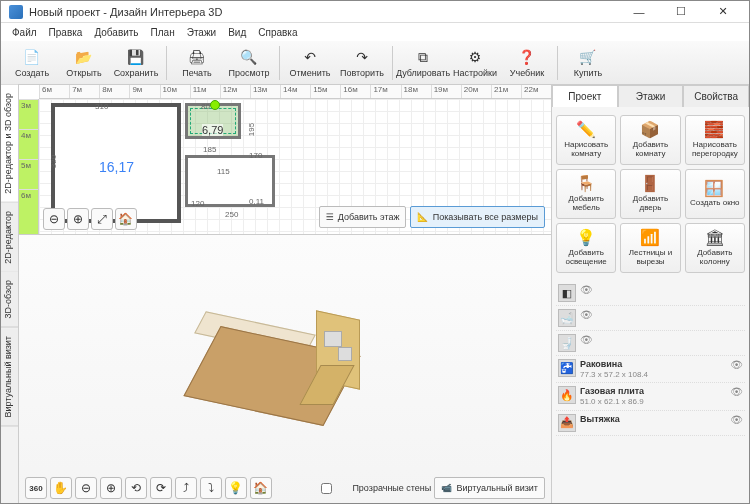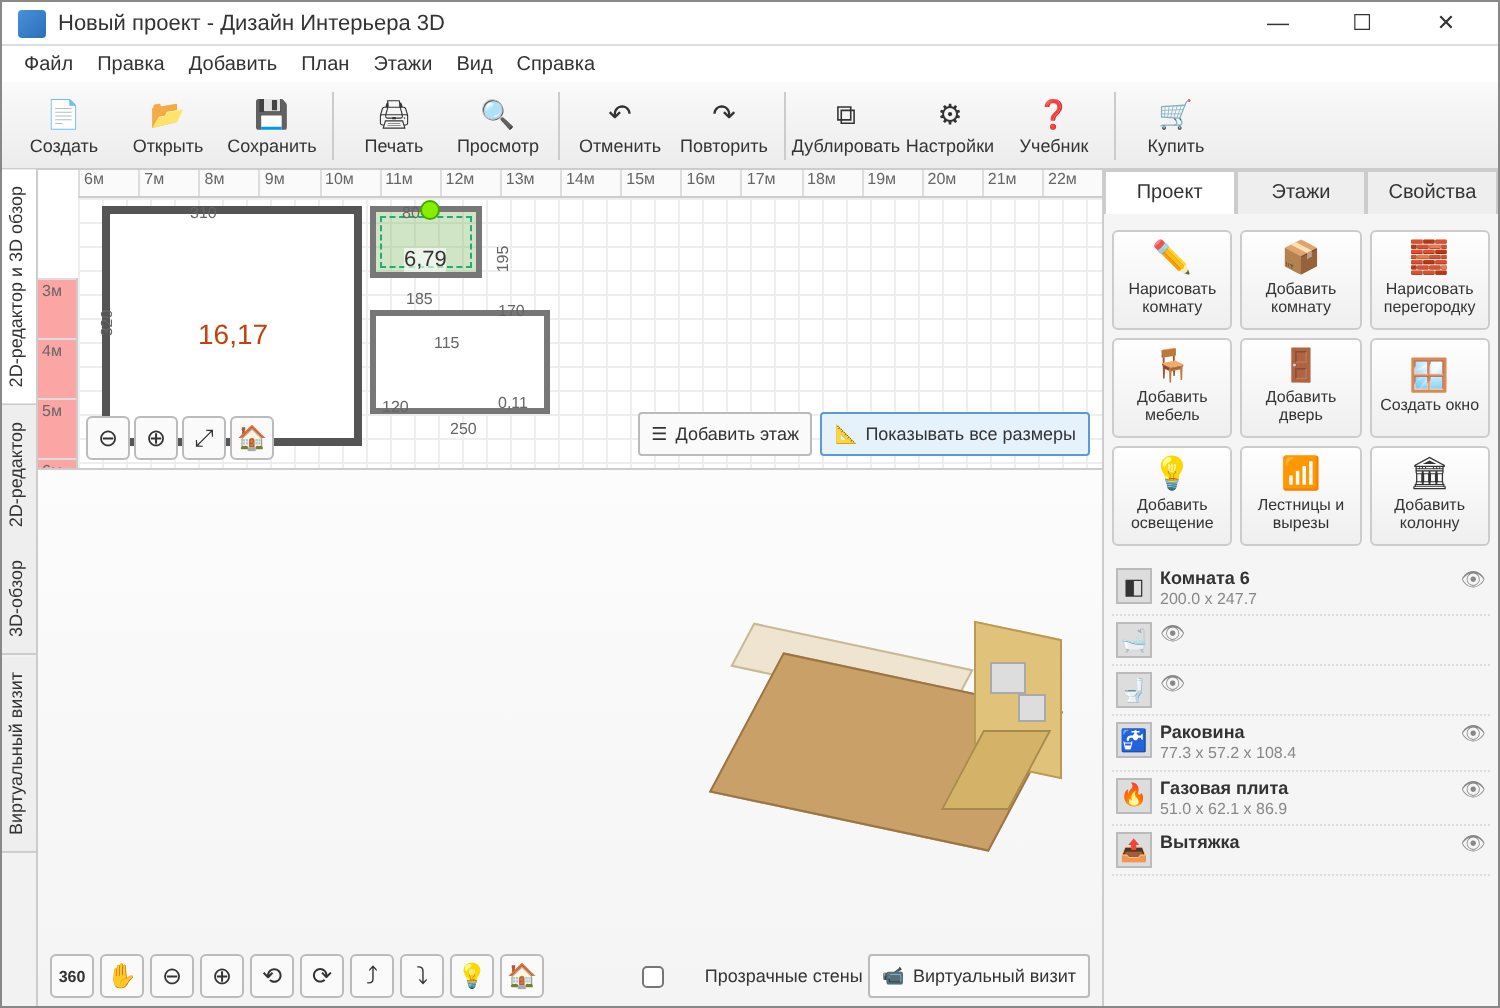--- a/index.html
+++ b/index.html
@@ -29,44 +29,44 @@
 .vtab { flex: 0 0 auto; writing-mode: vertical-rl; transform: rotate(180deg); font-size: 9px; padding: 8px 2px; text-align: center; border-top: 1px solid #ccc; cursor: pointer; background: #eee; white-space: nowrap; }
 .vtab.active { background: #fff; }
 
 
 .center { flex: 1; display: flex; flex-direction: column; }
 
 
 .view2d { flex: 0 0 150px; position: relative; background: #fff; border-bottom: 1px solid #ccc; overflow: hidden; }
 .ruler-h { position: absolute; left: 20px; right: 0; top: 0; height: 14px; background: #fafafa; border-bottom: 1px solid #ccc; display: flex; font-size: 8px; color: #666; }
 .ruler-h div { flex: 1; border-left: 1px solid #ddd; padding-left: 2px; }
-.ruler-v { position: absolute; left: 0; top: 14px; bottom: 0; width: 20px; background: #fca5a5; border-right: 1px solid #ccc; font-size: 8px; color: #666; margin-top: 40px; }
+.ruler-v { position: absolute; left: 0; top: 14px; bottom: 0; width: 20px; background: #bef264; border-right: 1px solid #ccc; font-size: 8px; color: #666; }
 .ruler-v div { height: 30px; border-top: 1px solid #ddd; padding: 1px 2px; }
 .canvas2d { position: absolute; left: 20px; top: 14px; right: 0; bottom: 0;
   background-image: linear-gradient(#eee 1px, transparent 1px), linear-gradient(90deg, #eee 1px, transparent 1px);
   background-size: 12px 12px; }
 .plan { position: absolute; left: 12px; top: 4px; width: 230px; height: 122px; }
 .room1 { position: absolute; left: 0; top: 0; width: 130px; height: 120px; border: 4px solid #555; background: #fff; }
-.room1 .area { position: absolute; left: 44px; top: 52px; font-size: 14px; color: #c2410c; }
+.room1 .area { position: absolute; left: 44px; top: 52px; font-size: 14px; color: #3b82f6; }
 .room2 { position: absolute; left: 134px; top: 0; width: 56px; height: 36px; border: 3px solid #777; background: rgba(120,180,90,.35); }
 .room2 .sel { position: absolute; inset: 2px; border: 1px dashed #2a7; }
 .room2 .pin { position: absolute; left: 22px; top: -6px; width: 10px; height: 10px; background: #8e0; border-radius: 50%; border: 1px solid #4a0; }
 .room2 .area { position: absolute; left: 14px; top: 18px; font-size: 11px; background: rgba(255,255,255,.6); }
 .room3 { position: absolute; left: 134px; top: 52px; width: 90px; height: 52px; border: 3px solid #777; background: #fff; }
 .dimlbl { position: absolute; font-size: 8px; color: #666; }
 
 
 .view2d .zoomgrp { position: absolute; left: 24px; bottom: 4px; display: flex; gap: 2px; }
 .zbtn { width: 22px; height: 22px; border: 1px solid #bbb; background: #fafafa; border-radius: 3px; display: flex; align-items: center; justify-content: center; font-size: 12px; cursor: pointer; }
 .view2d .rightbtns { position: absolute; right: 6px; bottom: 6px; display: flex; gap: 4px; }
 .tagbtn { height: 22px; padding: 0 6px; border: 1px solid #bbb; background: #fafafa; display: flex; align-items: center; gap: 4px; font-size: 9px; cursor: pointer; border-radius: 2px; }
 .tagbtn.active { border-color: #5a9bd5; background: #e5f1fb; }
 
 
-.view3d { flex: 1; background: linear-gradient(#fcfcfc,#f4f4f4); position: relative; display: flex; align-items: center; justify-content: flex-end; }
+.view3d { flex: 1; background: linear-gradient(#fcfcfc,#f4f4f4); position: relative; display: flex; align-items: center; justify-content: center; }
 .model { position: relative; width: 190px; height: 140px; }
 .floor { position: absolute; left: 12px; top: 42px; width: 140px; height: 70px; background: #c9a068; transform: skew(-28deg,12deg); border: 1px solid #9a7547; }
 .wall-a { position: absolute; left: 126px; top: 16px; width: 44px; height: 70px; background: #e0c27a; transform: skew(0deg,12deg); border: 1px solid #b99a55; }
 .wall-b { position: absolute; left: 120px; top: 66px; width: 34px; height: 40px; background: #d4b268; transform: skew(-28deg,0deg); border: 1px solid #a78a4e; }
 .wall-c { position: absolute; left: 10px; top: 24px; width: 110px; height: 22px; background: #efe4cf; transform: skew(-28deg,12deg); border: 1px solid #c7b998; }
 .furn { position: absolute; background: #ddd; border: 1px solid #aaa; }
 .f1 { left: 134px; top: 32px; width: 18px; height: 16px; }
 .f2 { left: 148px; top: 48px; width: 14px; height: 14px; }
 
 
@@ -318,21 +318,20 @@
           </div>
           <div class="toolbtn">
             <div class="ico">🏛</div>
             <div>Добавить колонну</div>
           </div>
         </div>
     </div>
     <div class="objlist" id="objlist">
         <div class="objitem">
           <div class="th">◧</div>
-          <div class="meta"><b>Комната 6</b><div class="dim">200.0 x 247.7</div></div>
           <div class="eye">👁</div>
         </div>
         <div class="objitem">
           <div class="th">🛁</div>
           <div class="eye">👁</div>
         </div>
         <div class="objitem">
           <div class="th">🚽</div>
           <div class="eye">👁</div>
         </div>

